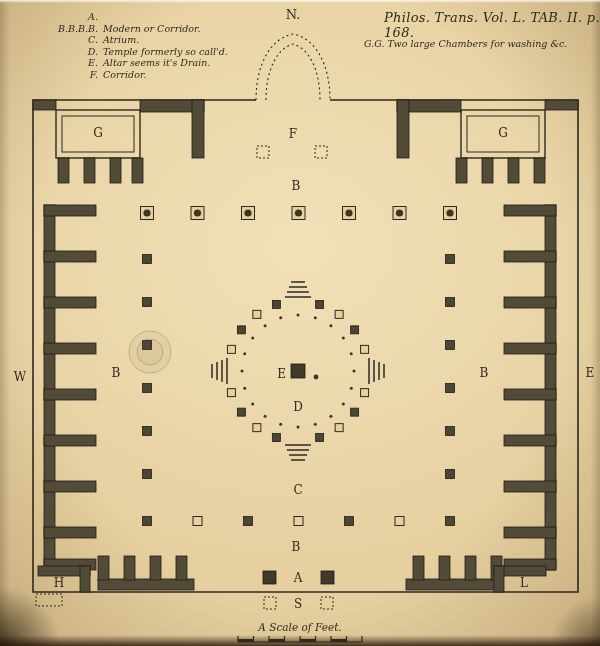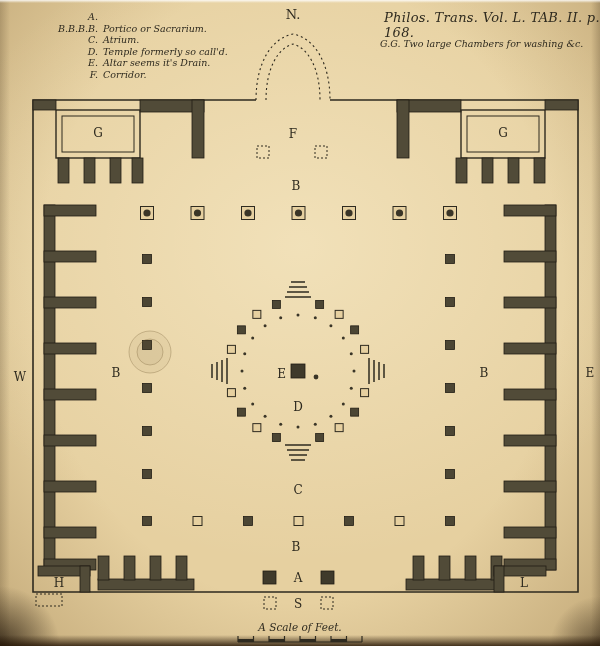--- a/index.html
+++ b/index.html
@@ -39,21 +39,21 @@
   #plan-svg .scale-caption{font:italic 10.5px "DejaVu Serif",serif;fill:var(--ink);}
 
   .legend-left{position:absolute;left:50px;top:11px;width:220px;
     font:italic 9.5px "DejaVu Serif",serif;line-height:11.6px;}
   .lg-row{display:grid;grid-template-columns:48px 1fr;column-gap:5px;}
   .lg-key{text-align:right;white-space:nowrap;}
   .plate-title{position:absolute;left:384px;top:10px;width:224px;
     font:italic 13px "DejaVu Serif",serif;letter-spacing:0.3px;}
   .legend-right{position:absolute;left:364px;top:38px;width:222px;
     font:italic 9.5px "DejaVu Serif",serif;line-height:11.4px;}
-  .lr-entry{padding-left:12px;text-indent:-12px;margin-bottom:1px;margin-left:16px;}
+  .lr-entry{padding-left:12px;text-indent:-12px;margin-bottom:1px;}
 </style>
 </head>
 <body>
 
 <div class="page">
 
   <svg id="plan-svg" viewBox="0 0 600 646" xmlns="http://www.w3.org/2000/svg">
 
     <path class="frame" d="M330,100 H578 V592 H33 V100 H256"></path>
 
@@ -268,21 +268,21 @@
     <text class="plan-letter" x="524" y="587" text-anchor="middle">L</text>
     <text class="scale-caption" x="300" y="631" text-anchor="middle">A Scale of Feet.</text>
   </svg>
 
   <div class="legend-left">
     <div class="lg-row">
         <span class="lg-key">A.</span>
       </div>
     <div class="lg-row">
         <span class="lg-key">B.B.B.B.</span>
-        <span class="lg-text">Portico or Sacrarium.</span>
+        <span class="lg-text">Modern or Corridor.</span>
       </div>
     <div class="lg-row">
         <span class="lg-key">C.</span>
         <span class="lg-text">Atrium.</span>
       </div>
     <div class="lg-row">
         <span class="lg-key">D.</span>
         <span class="lg-text">Temple formerly so call'd.</span>
       </div>
     <div class="lg-row">

